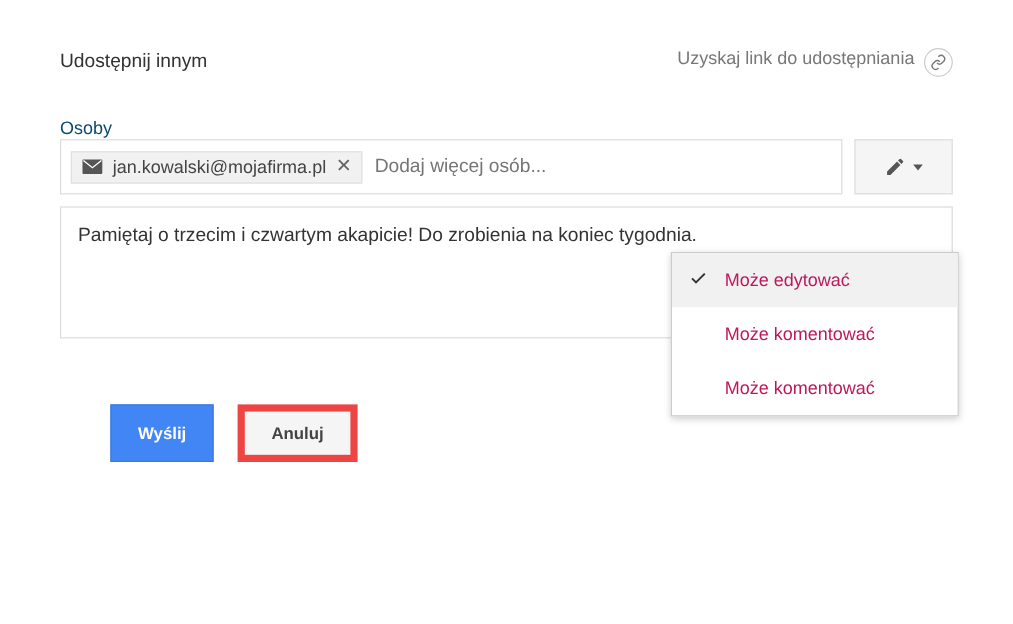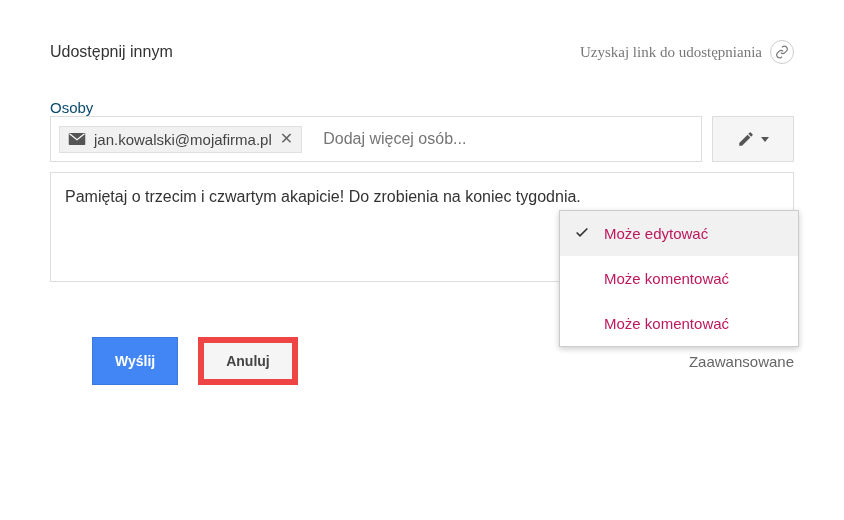--- a/index.html
+++ b/index.html
@@ -21,25 +21,23 @@
       align-items: center;
       margin-bottom: 35px;
     }
     .title {
       font-size: 16px;
       font-weight: 400;
       color: #333;
     }
     .share-link {
       display: flex;
-      align-items: center;
       color: #777;
       font-size: 15px;
       cursor: pointer;
-      font-family: Liberation Serif, serif;
     }
     .link-icon {
       margin-left: 8px;
       width: 24px;
       height: 24px;
       border: 1px solid #ccc;
       border-radius: 50%;
       display: flex;
       align-items: center;
       justify-content: center;
@@ -66,21 +64,21 @@
       height: 46px;
     }
     .email-chip {
       background: #f1f1f1;
       border: 1px solid #e0e0e0;
       display: flex;
       align-items: center;
       padding: 4px 8px;
       font-size: 15px;
       color: #444;
-      margin-right: 21px;
+      margin-right: 10px;
     }
     .mail-icon {
       margin-right: 8px;
       display: flex;
       align-items: center;
     }
     .mail-icon svg {
       width: 18px;
       height: 14px;
     }
@@ -252,14 +250,13 @@
   <div class="dropdown-item">
     <span>Może komentować</span>
   </div>
 </div>
 
 <div class="footer">
   <div class="footer-left">
     <button class="btn btn-primary">Wyślij</button>
     <button class="btn btn-secondary">Anuluj</button>
   </div>
-  <div class="advanced">Zaawansowane</div>
 </div>
 
 </body></html>

